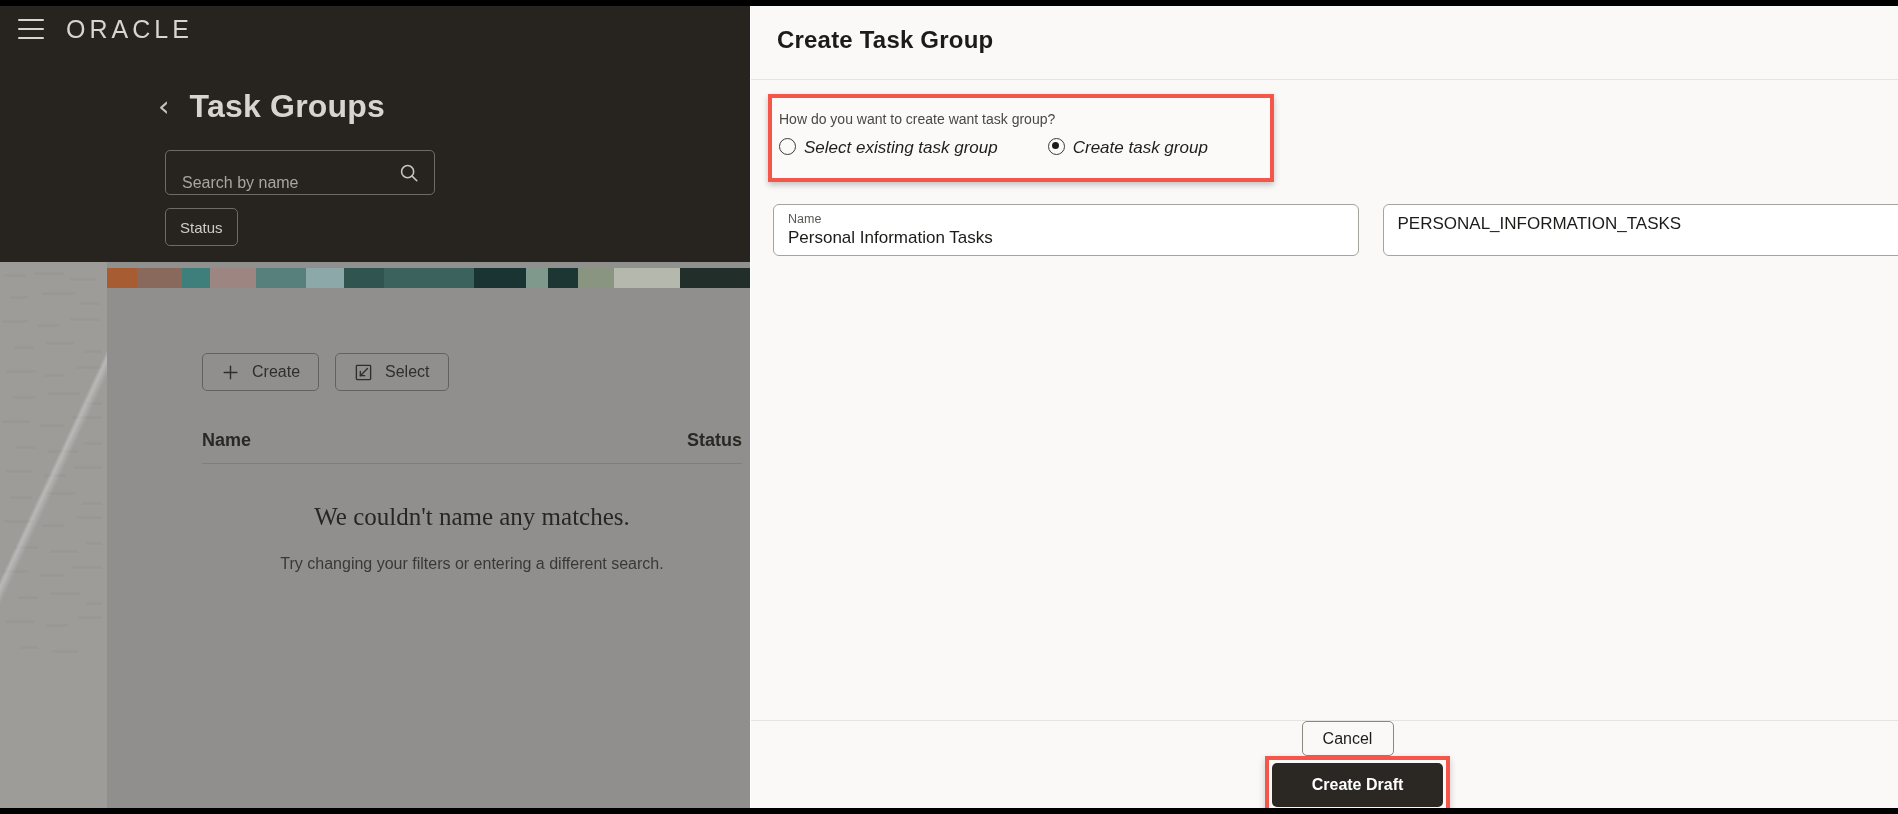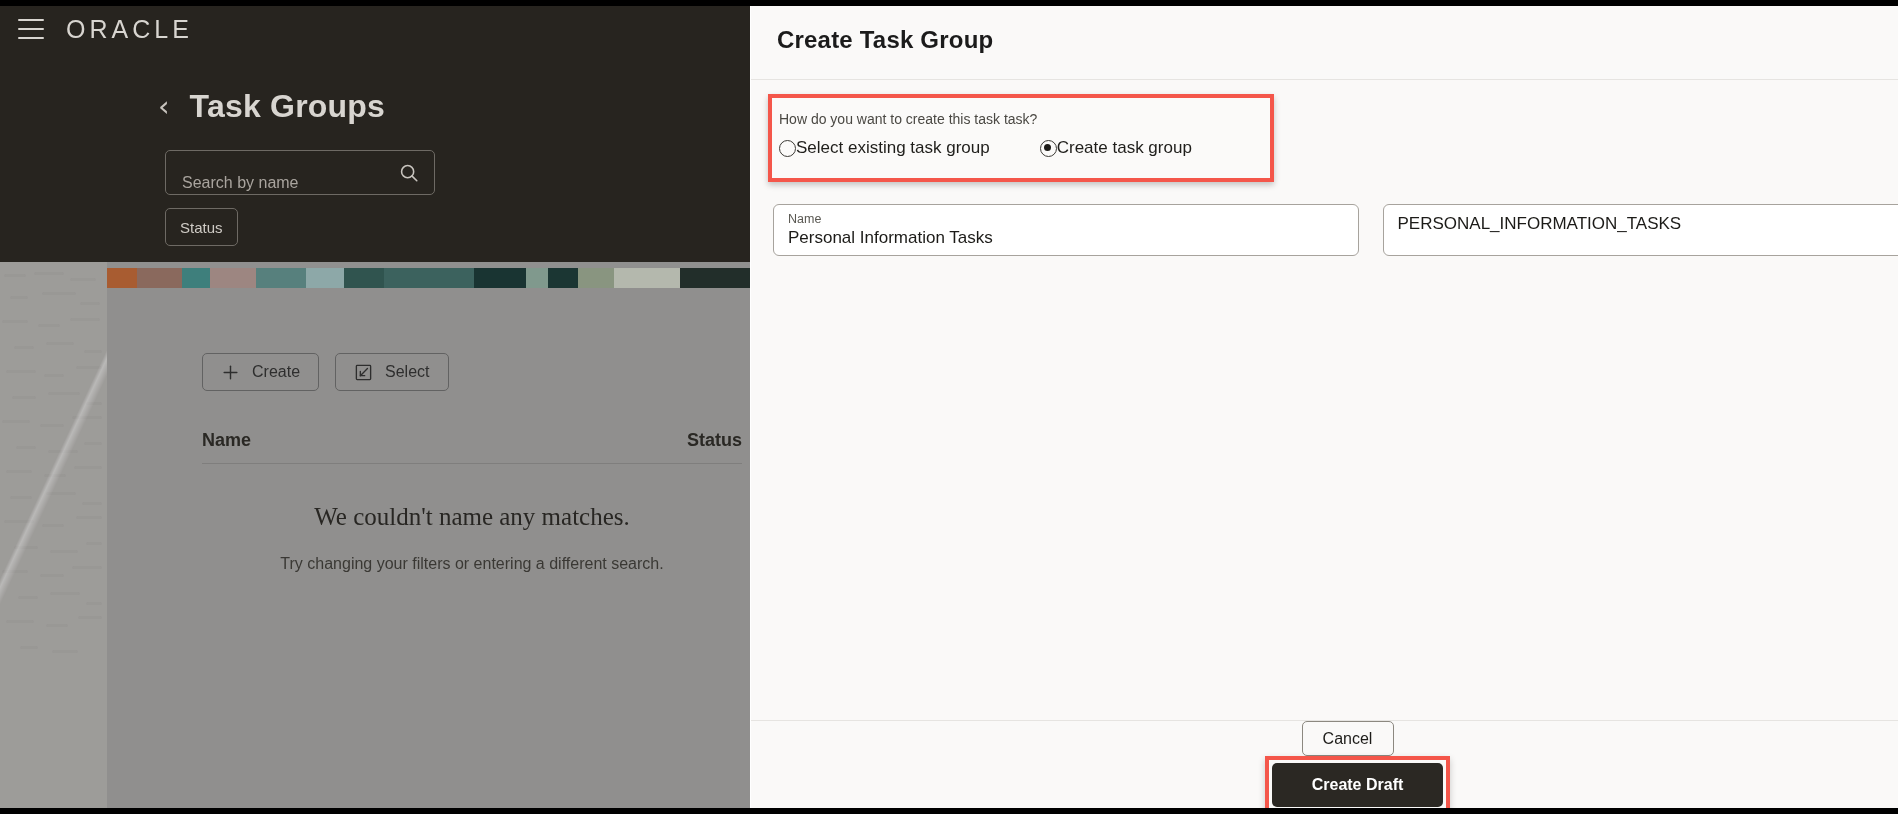--- a/index.html
+++ b/index.html
@@ -288,23 +288,23 @@
   .radio-row {
     position: absolute;
     left: 28px;
     top: 57px;
     display: flex;
     align-items: center;
     gap: 50px;
   }
   .radio-opt {
     display: flex;
-    align-items: center;
-    gap: 0;
+    gap: 8px;
     cursor: pointer;
+    font-style: italic;
   }
   .radio-mark {
     width: 17px;
     height: 17px;
     border: 1.6px solid #3c3a36;
     border-radius: 50%;
     box-sizing: border-box;
     position: relative;
     flex: 0 0 17px;
   }
@@ -557,21 +557,21 @@
   <div id="drawer">
 
     <div class="drawer-header">
       <div class="drawer-title">Create Task Group</div>
     </div>
 
     <div class="drawer-body">
 
       <div class="highlight-box"></div>
 
-      <div class="q-label">How do you want to create this task task?</div>
+      <div class="q-label">How do you want to create want task group?</div>
 
       <div class="radio-row">
         <div class="radio-opt">
           <span class="radio-mark"></span>
           <span class="radio-label">Select existing task group</span>
         </div>
         <div class="radio-opt">
           <span class="radio-mark checked"></span>
           <span class="radio-label">Create task group</span>
         </div>

